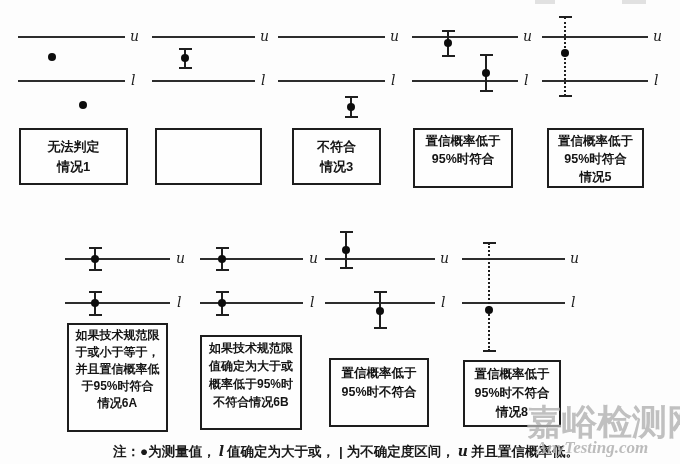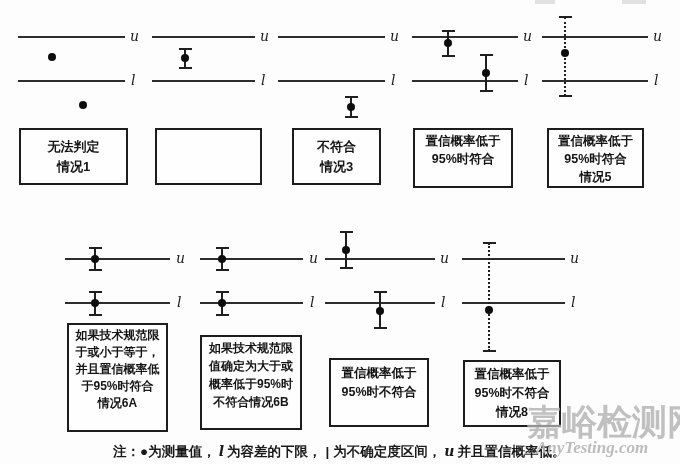--- a/index.html
+++ b/index.html
@@ -200,19 +200,19 @@
     <div class="ln">95%时不符合</div>
   </div>
 
   <div class="cbox" style="left:463px;top:360px;width:98px;height:67px;font-size:12.5px;line-height:19px;padding-top:3px;">
     <div class="ln">置信概率低于</div>
     <div class="ln">95%时不符合</div>
     <div class="ln">情况8</div>
   </div>
 
   <div class="note">
-    <span>注：</span><span>●为测量值，</span><span class="ivar">l</span><span>为容差的下限，</span><span class="sep">|</span><span>为不确定度区间，</span><span class="ivar">u</span><span>并且置信概率低。</span>
+    <span>注：</span><span>●为测量值，</span><span class="ivar">l</span><span>值确定为大于或，</span><span class="sep">|</span><span>为不确定度区间，</span><span class="ivar">u</span><span>并且置信概率低。</span>
   </div>
 
   <div class="wm-cn">嘉峪检测网</div>
   <div class="wm-en">AnyTesting.com</div>
 
 </div>
 
 </body></html>

